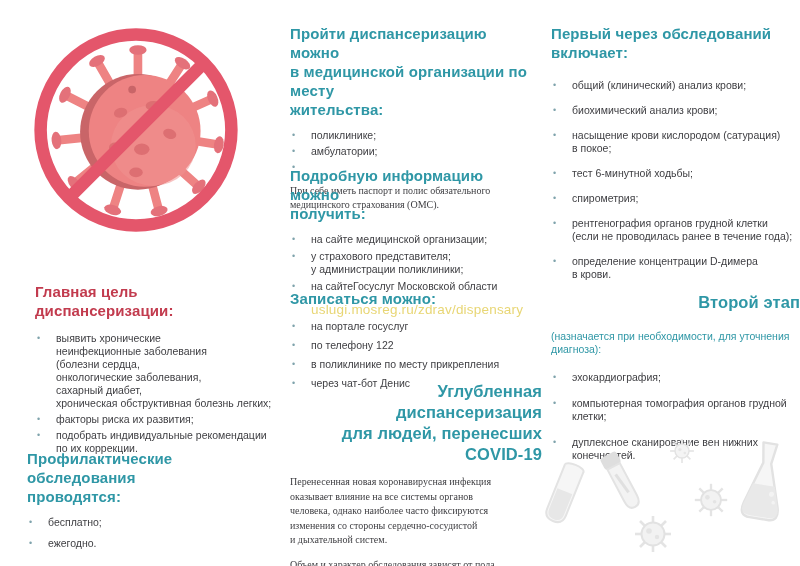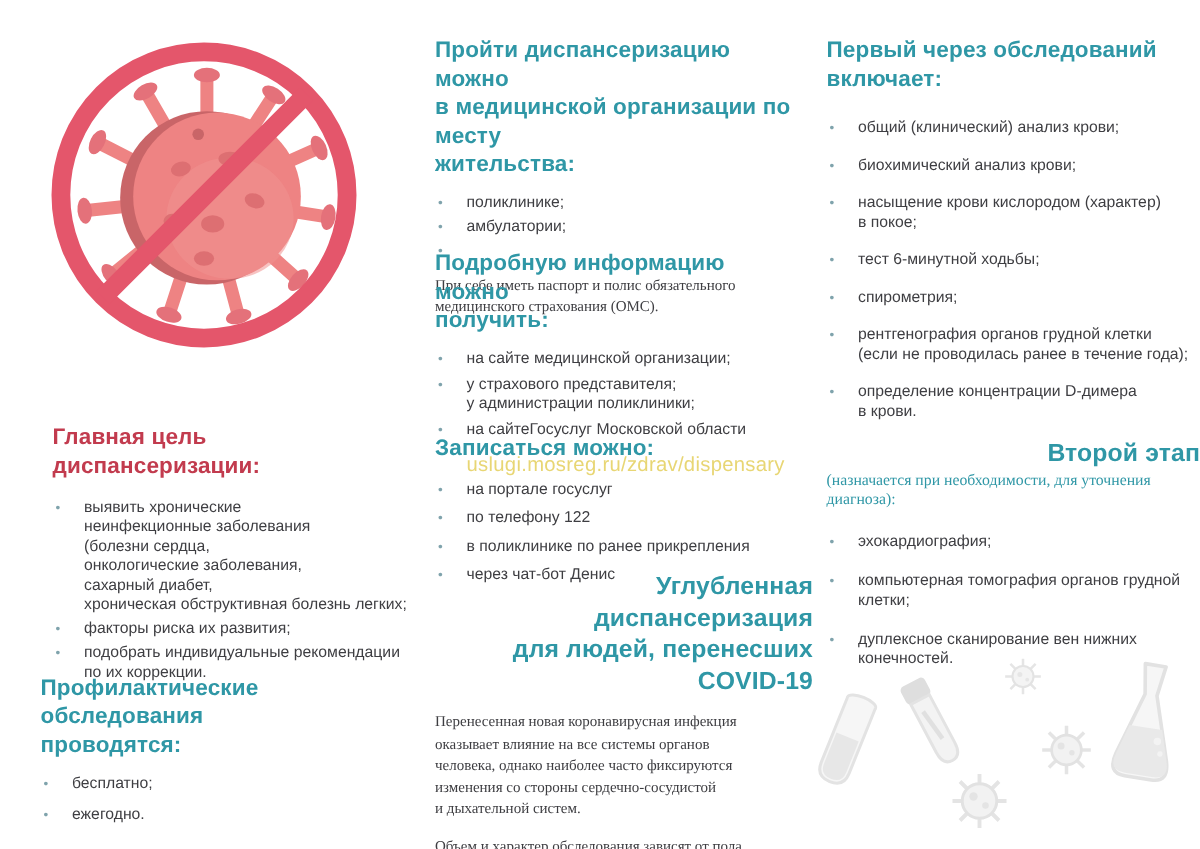--- a/index.html
+++ b/index.html
@@ -30,21 +30,21 @@
   .txt { font-size:10.5px; line-height:13px; white-space:pre-line; }
   
   #sec-goal ul { row-gap:3px; margin-top:12px; }
   #sec-proph ul { row-gap:8px; margin-top:10px; }
   #sec-where ul { row-gap:3px; margin-top:10px; }
   #sec-where .para { margin-top:10px; }
   #sec-info ul { row-gap:4px; margin-top:10px; }
   #sec-signup ul { row-gap:6px; margin-top:12px; }
   #sec-stage1 ul { row-gap:12px; margin-top:17px; }
   #sec-stage2 ul { row-gap:13px; margin-top:15px; }
-  #sec-stage2 .sub { margin-top:1px;font-family:Liberation Serif, serif; }
+  #sec-stage2 .sub { margin-top:17px; }
   #sec-deep .para { margin-top:10px; line-height:14.5px; }
   .site-link {
     display:inline-block; margin:9px 0 0 21px; color:#e8d674;
     font-size:13.5px; text-decoration:none; letter-spacing:.2px;text-align:right;
   }
   
   .decor { position:absolute; }
   #tube1 { left:548px; top:461px; transform:rotate(22deg); }
   #tube2 { left:608px; top:450px; transform:rotate(-28deg); }
   #virus-s { left:668px; top:437px; }
@@ -228,21 +228,21 @@
           <span class="txt">на портале госуслуг</span>
         </li>
 
         <li>
           <span class="dot">•</span>
           <span class="txt">по телефону 122</span>
         </li>
 
         <li>
           <span class="dot">•</span>
-          <span class="txt">в поликлинике по ранее прикрепления</span>
+          <span class="txt">в поликлинике по месту прикрепления</span>
         </li>
 
         <li>
           <span class="dot">•</span>
           <span class="txt">через чат-бот Денис</span>
         </li>
       </ul>
   </div>
 
   <div class="sec" id="sec-deep" style="left:290px;top:381px;width:252px;">
@@ -267,21 +267,21 @@
           <span class="txt">общий (клинический) анализ крови;</span>
         </li>
 
         <li>
           <span class="dot">•</span>
           <span class="txt">биохимический анализ крови;</span>
         </li>
 
         <li>
           <span class="dot">•</span>
-          <span class="txt">насыщение крови кислородом (характер)
+          <span class="txt">насыщение крови кислородом (сатурация)
 в покое;</span>
         </li>
 
         <li>
           <span class="dot">•</span>
           <span class="txt">тест 6-минутной ходьбы;</span>
         </li>
 
         <li>
           <span class="dot">•</span>

